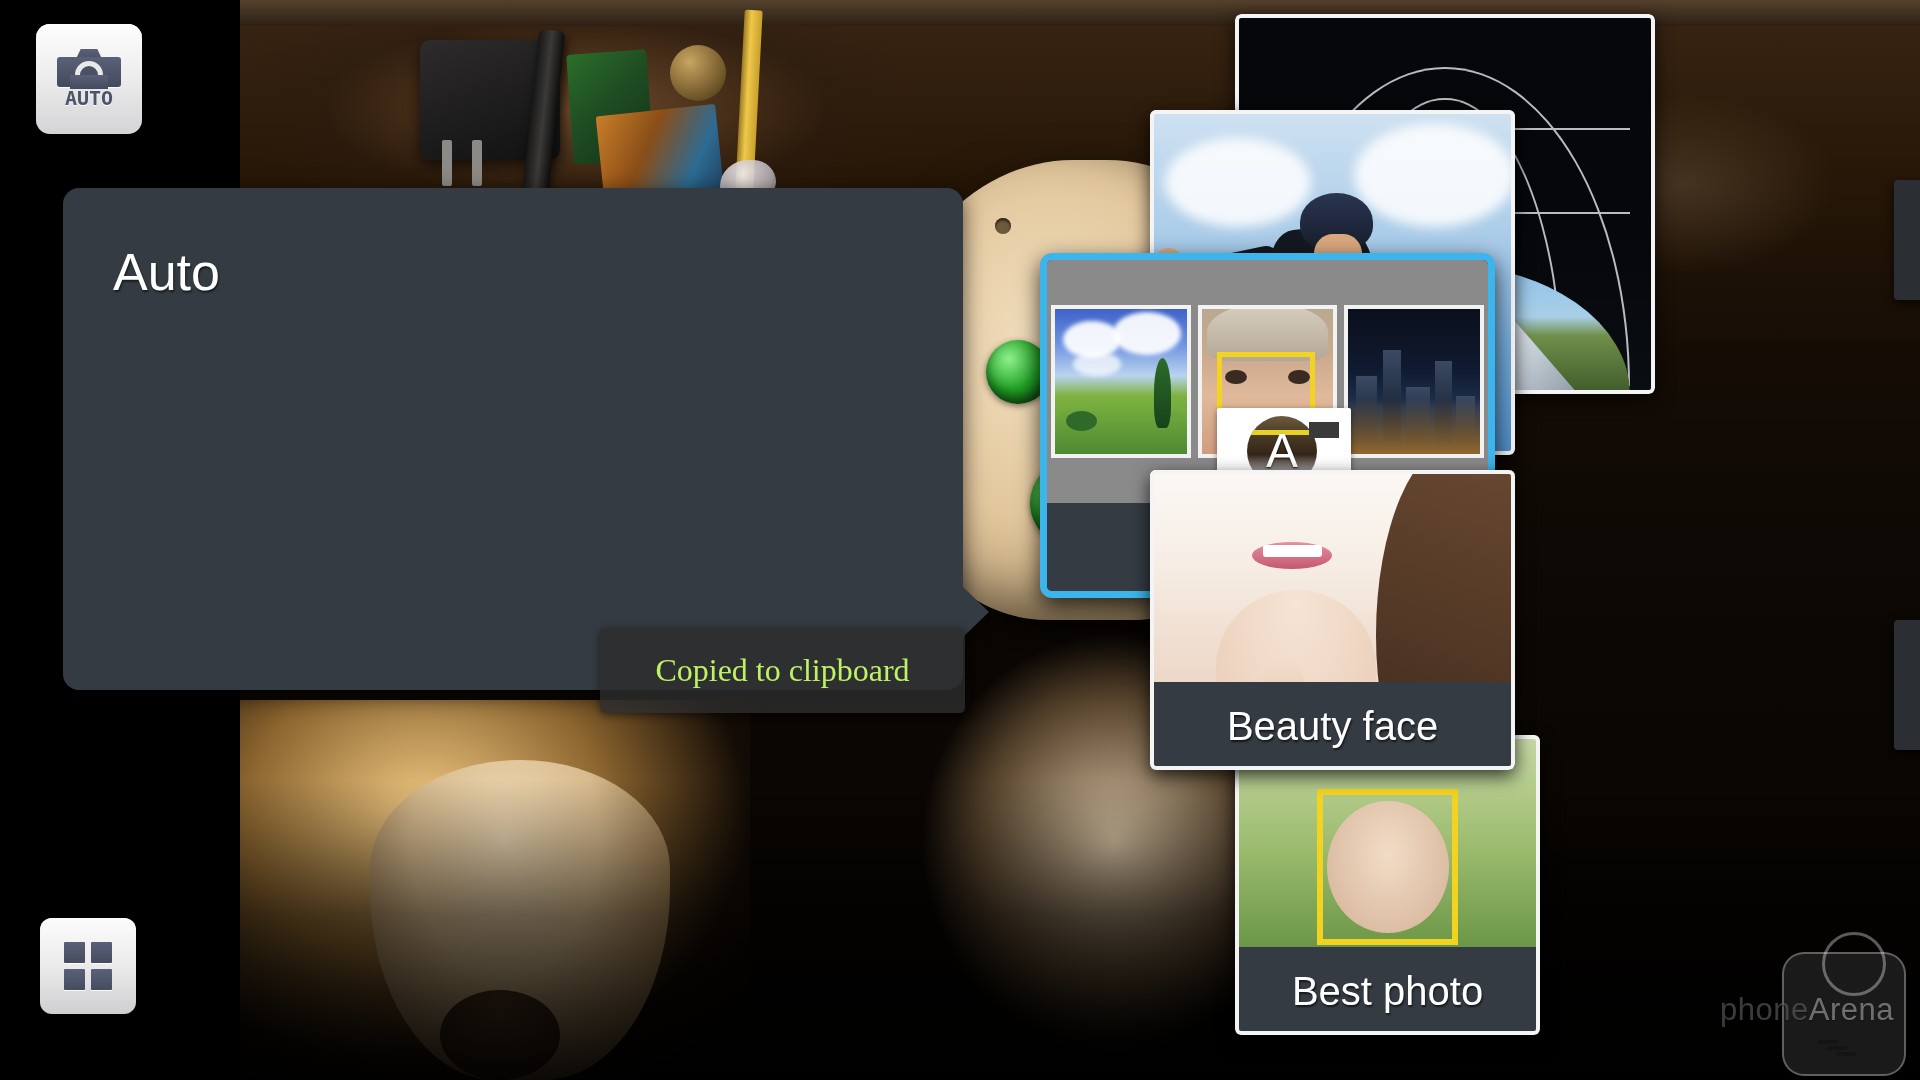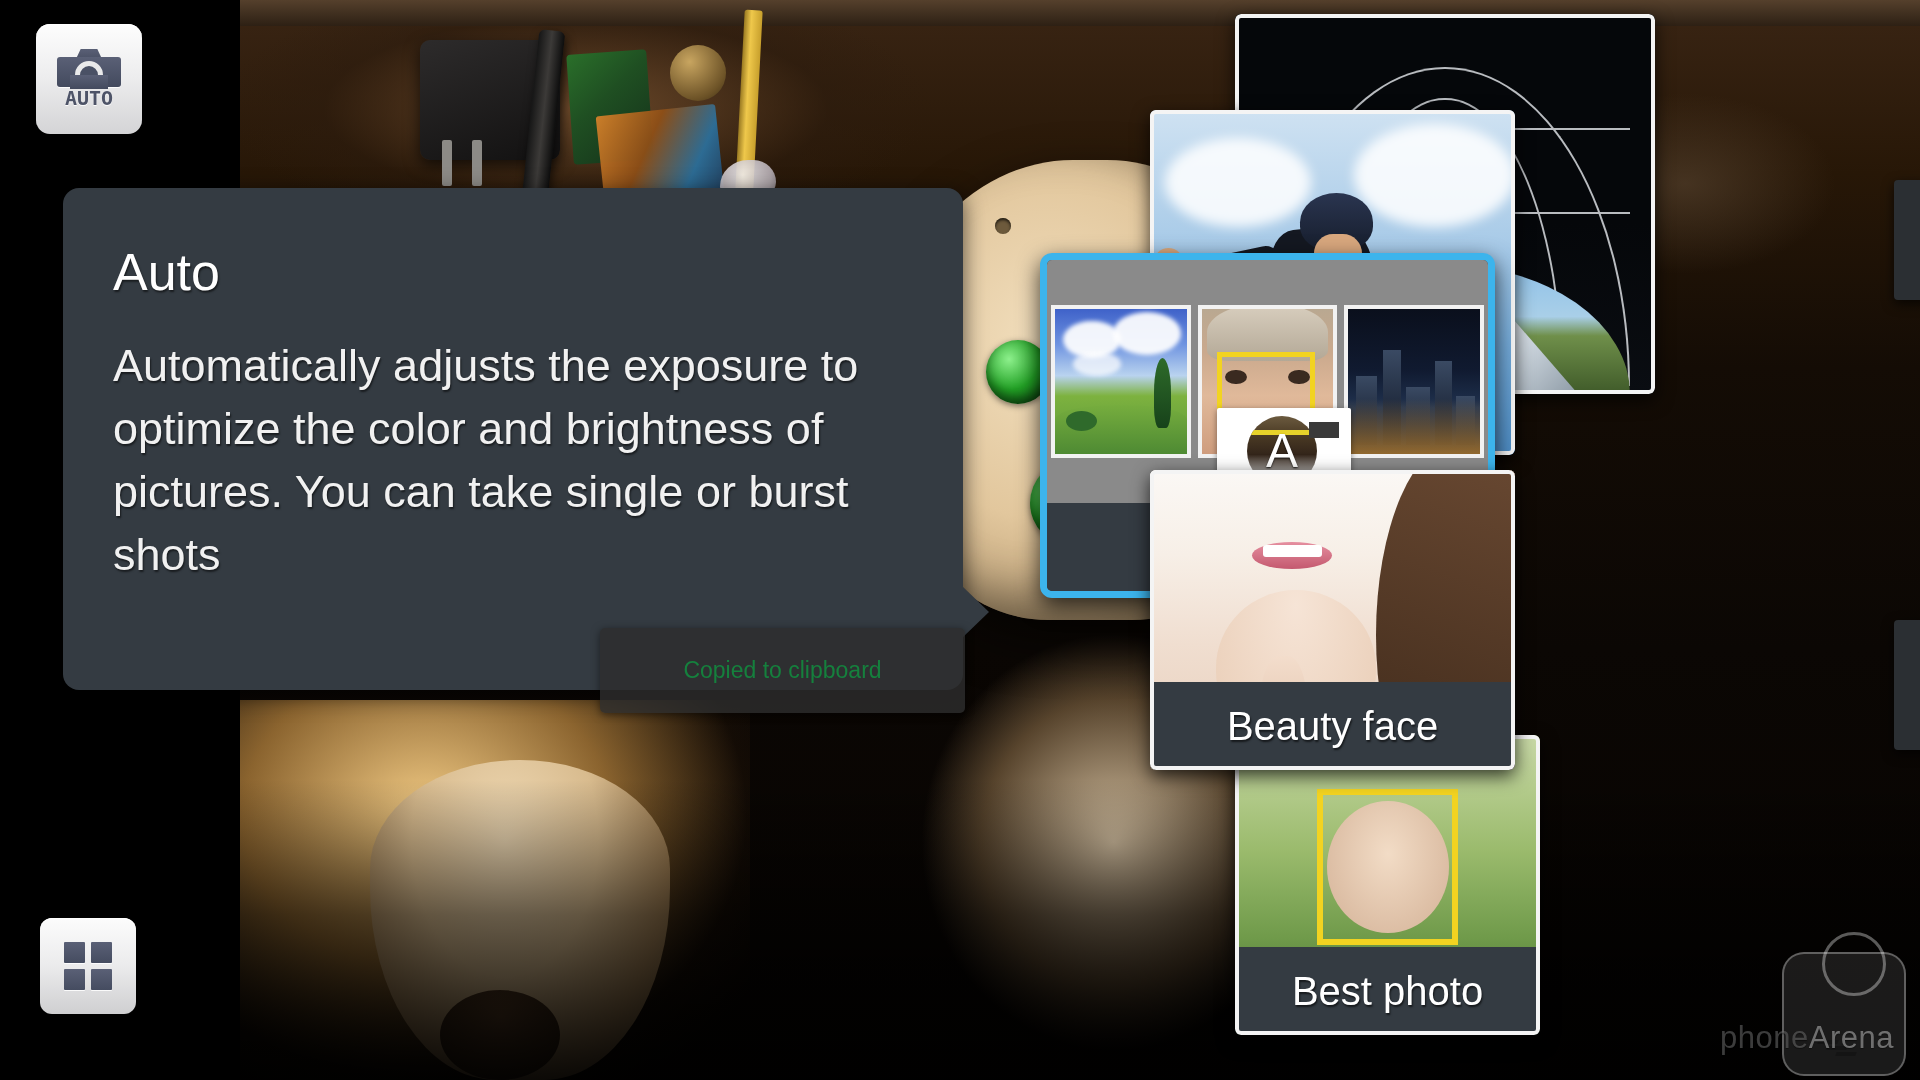--- a/index.html
+++ b/index.html
@@ -127,21 +127,21 @@
     border-left:27px solid #343b42;
   }
 
   
   .toast{
     position:absolute; left:600px; top:628px; width:365px; height:85px;
     background:rgba(45,45,45,.82); border-radius:5px;
     display:flex; align-items:center; justify-content:center;
     box-shadow:0 2px 8px rgba(0,0,0,.5);
   }
-  .toast-text{ font-size:23px; color:#15803d; }
+  .toast-text{ font-size:32px; color:#bef264;font-family:Liberation Serif, serif; }
 
   
   .carousel{ position:absolute; left:1120px; top:0; width:800px; height:1080px; }
 
   .tile{ position:absolute; border-radius:6px; overflow:hidden;
     box-shadow:0 6px 18px rgba(0,0,0,.75); }
   .tile-frame{ position:absolute; inset:0; border:4px solid #f4f4f4; border-radius:6px; box-sizing:border-box; pointer-events:none; }
   .tile-label{
     position:absolute; left:0; right:0; bottom:0; height:88px;
     background:#343b42; display:flex; align-items:center; justify-content:center;
@@ -262,21 +262,20 @@
   
   .edge-tile{ position:absolute; right:-10px; background:#2b2f33; border-radius:4px;
     box-shadow:0 4px 12px rgba(0,0,0,.7); }
 
   
   .watermark{
     position:absolute; left:1720px; top:992px;
     font-size:31px; color:rgba(150,150,150,.55); letter-spacing:.5px;
     text-shadow:0 1px 1px rgba(0,0,0,.4);
     font-family:"Liberation Sans",sans-serif;
-    margin-top:28px;
   }
   .wm-phone{ color:rgba(120,120,120,.5); }
   .wm-arena{ color:rgba(190,190,190,.55); }
   .wm-logo{
     position:absolute; left:1782px; top:952px; width:124px; height:124px;
     border-radius:22px; background:rgba(255,255,255,.10);
     border:2px solid rgba(255,255,255,.30);
   }
   .wm-logo-circle{ position:absolute; left:38px; top:-22px; width:64px; height:64px;
     border-radius:50%; border:3px solid rgba(255,255,255,.35); }
@@ -330,21 +329,20 @@
 
   <div class="grid-badge">
     <div class="grid-cell"></div>
     <div class="grid-cell"></div>
     <div class="grid-cell"></div>
     <div class="grid-cell"></div>
   </div>
 
   <div class="tooltip">
     <div class="tooltip-title">Auto</div>
-    <div class="tooltip-body">Automatically adjusts the exposure to optimize the color and brightness of pictures. You can take single or burst shots</div>
     <div class="tooltip-arrow"></div>
   </div>
 
   <div class="toast">
     <span class="toast-text">Copied to clipboard</span>
   </div>
 
   <div class="carousel">
 
     <div class="tile" id="tile-pano">

